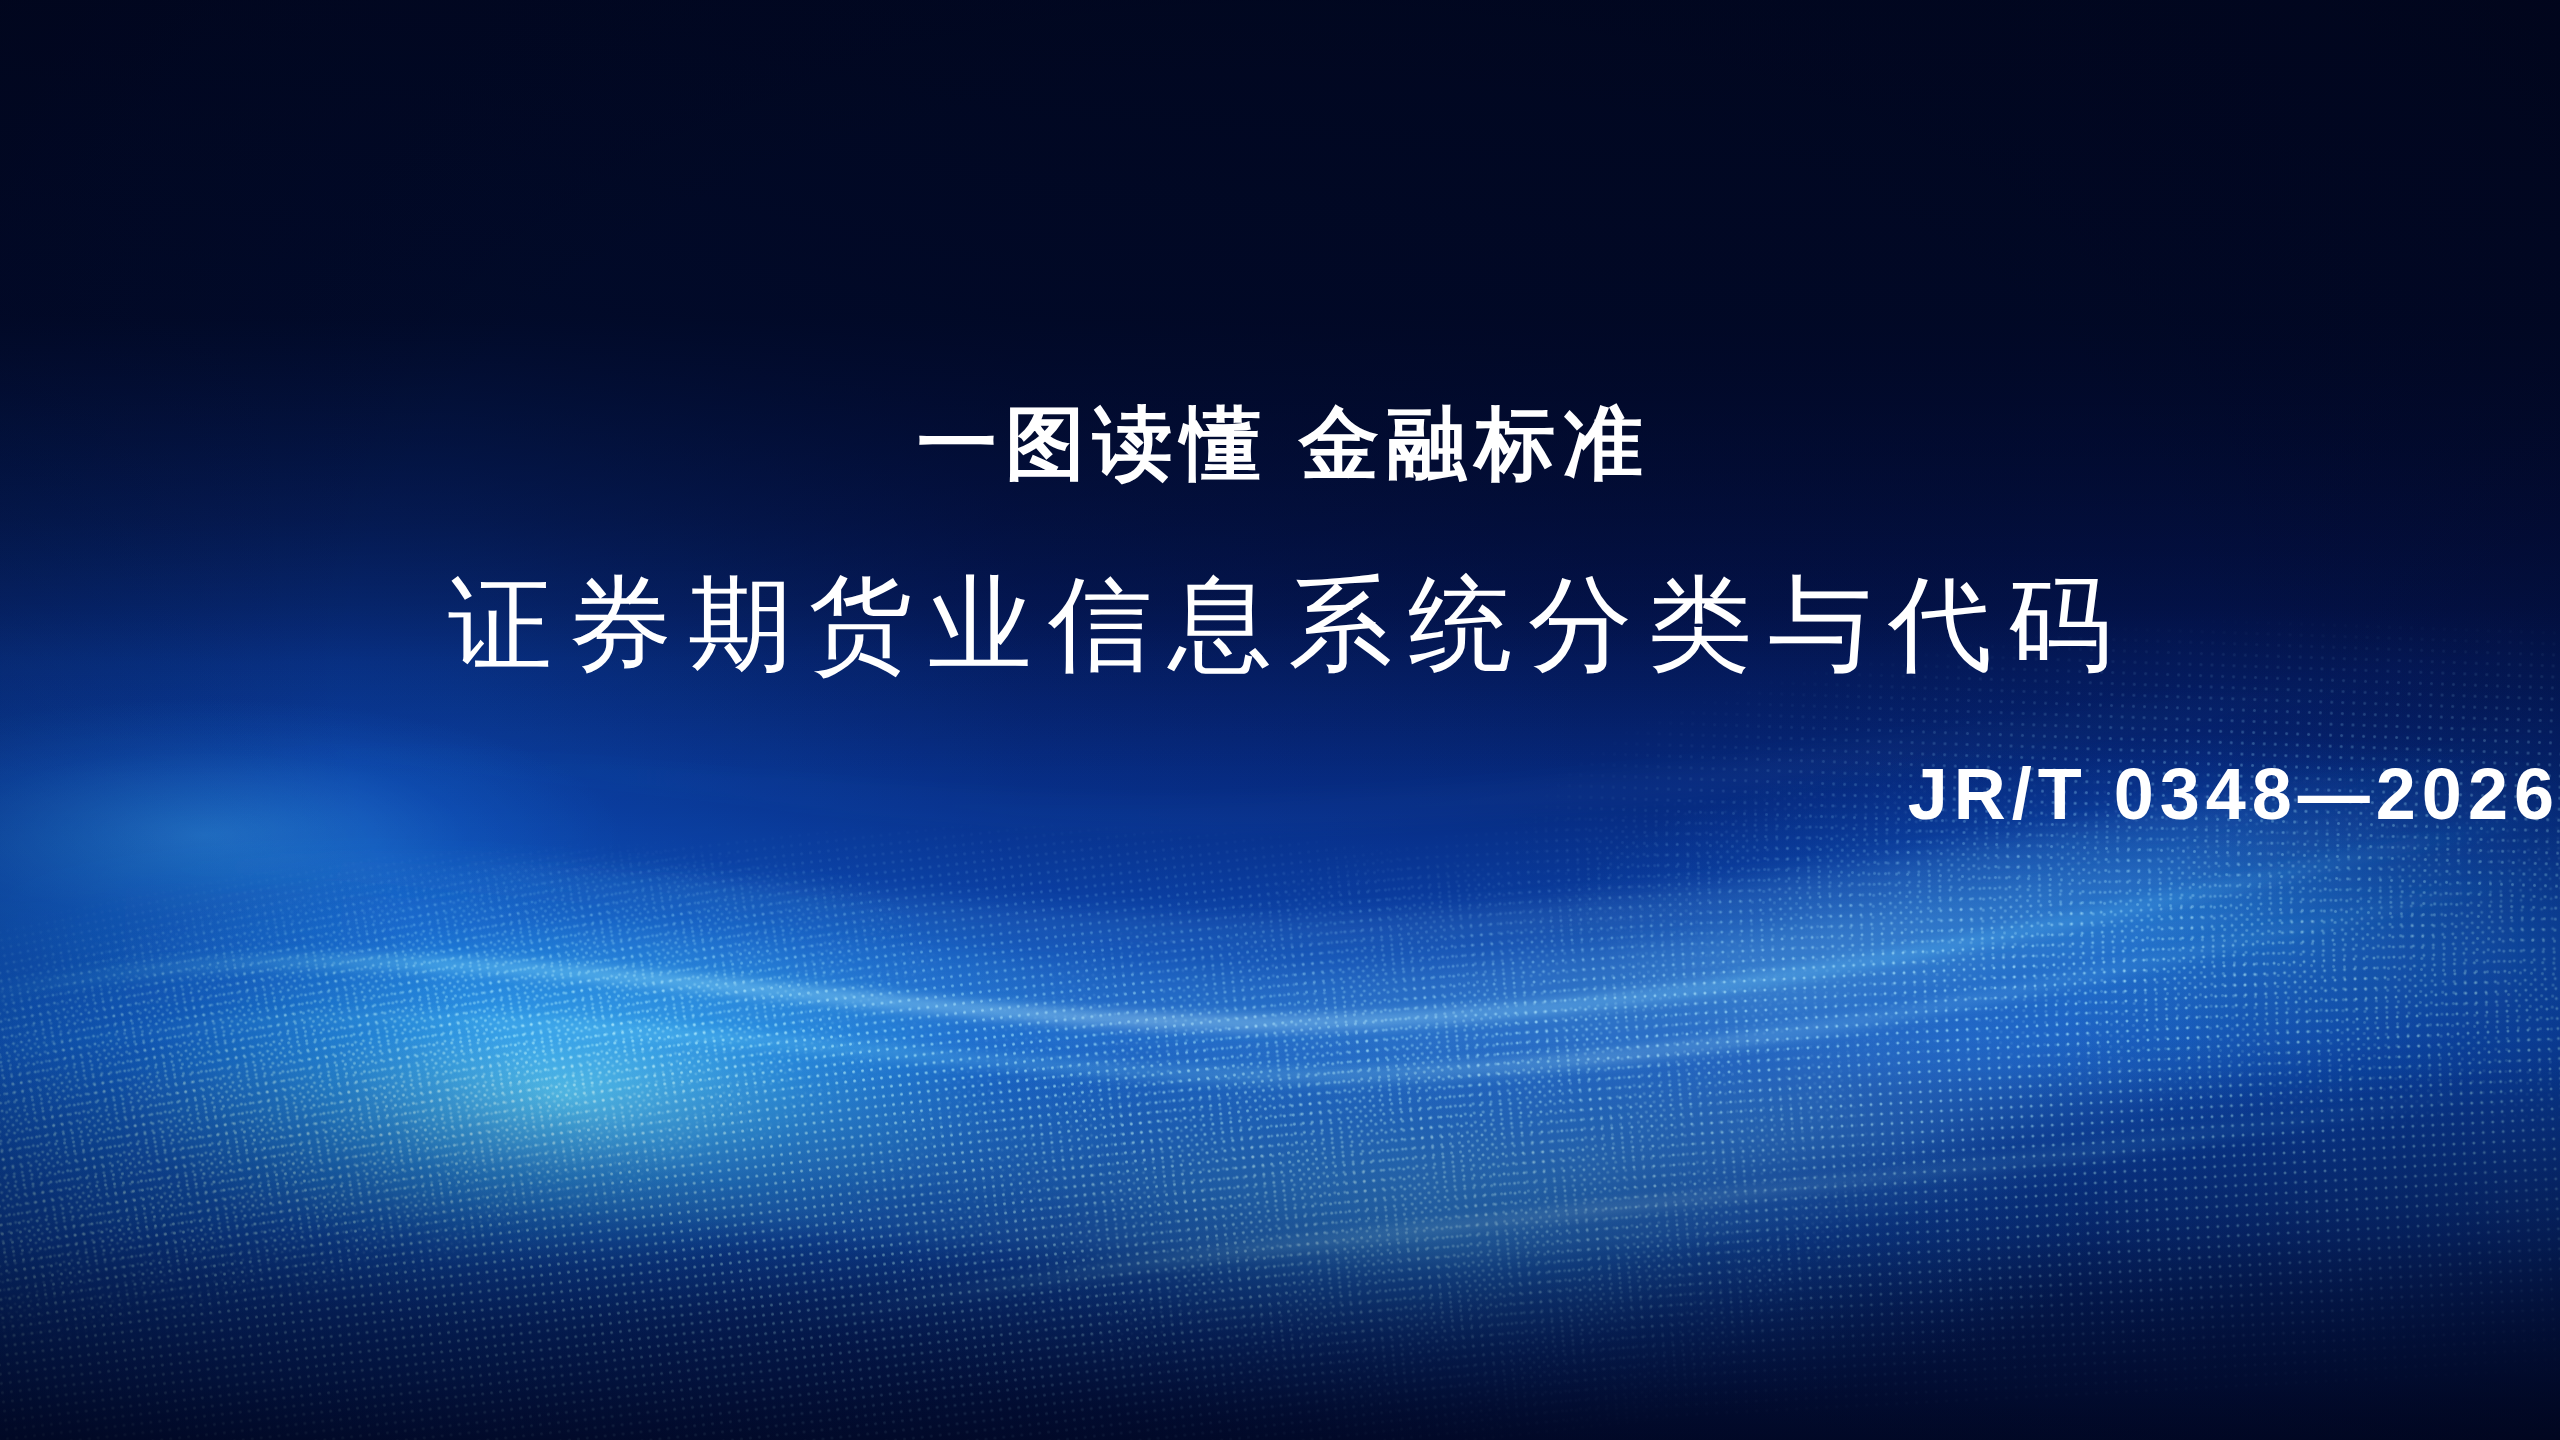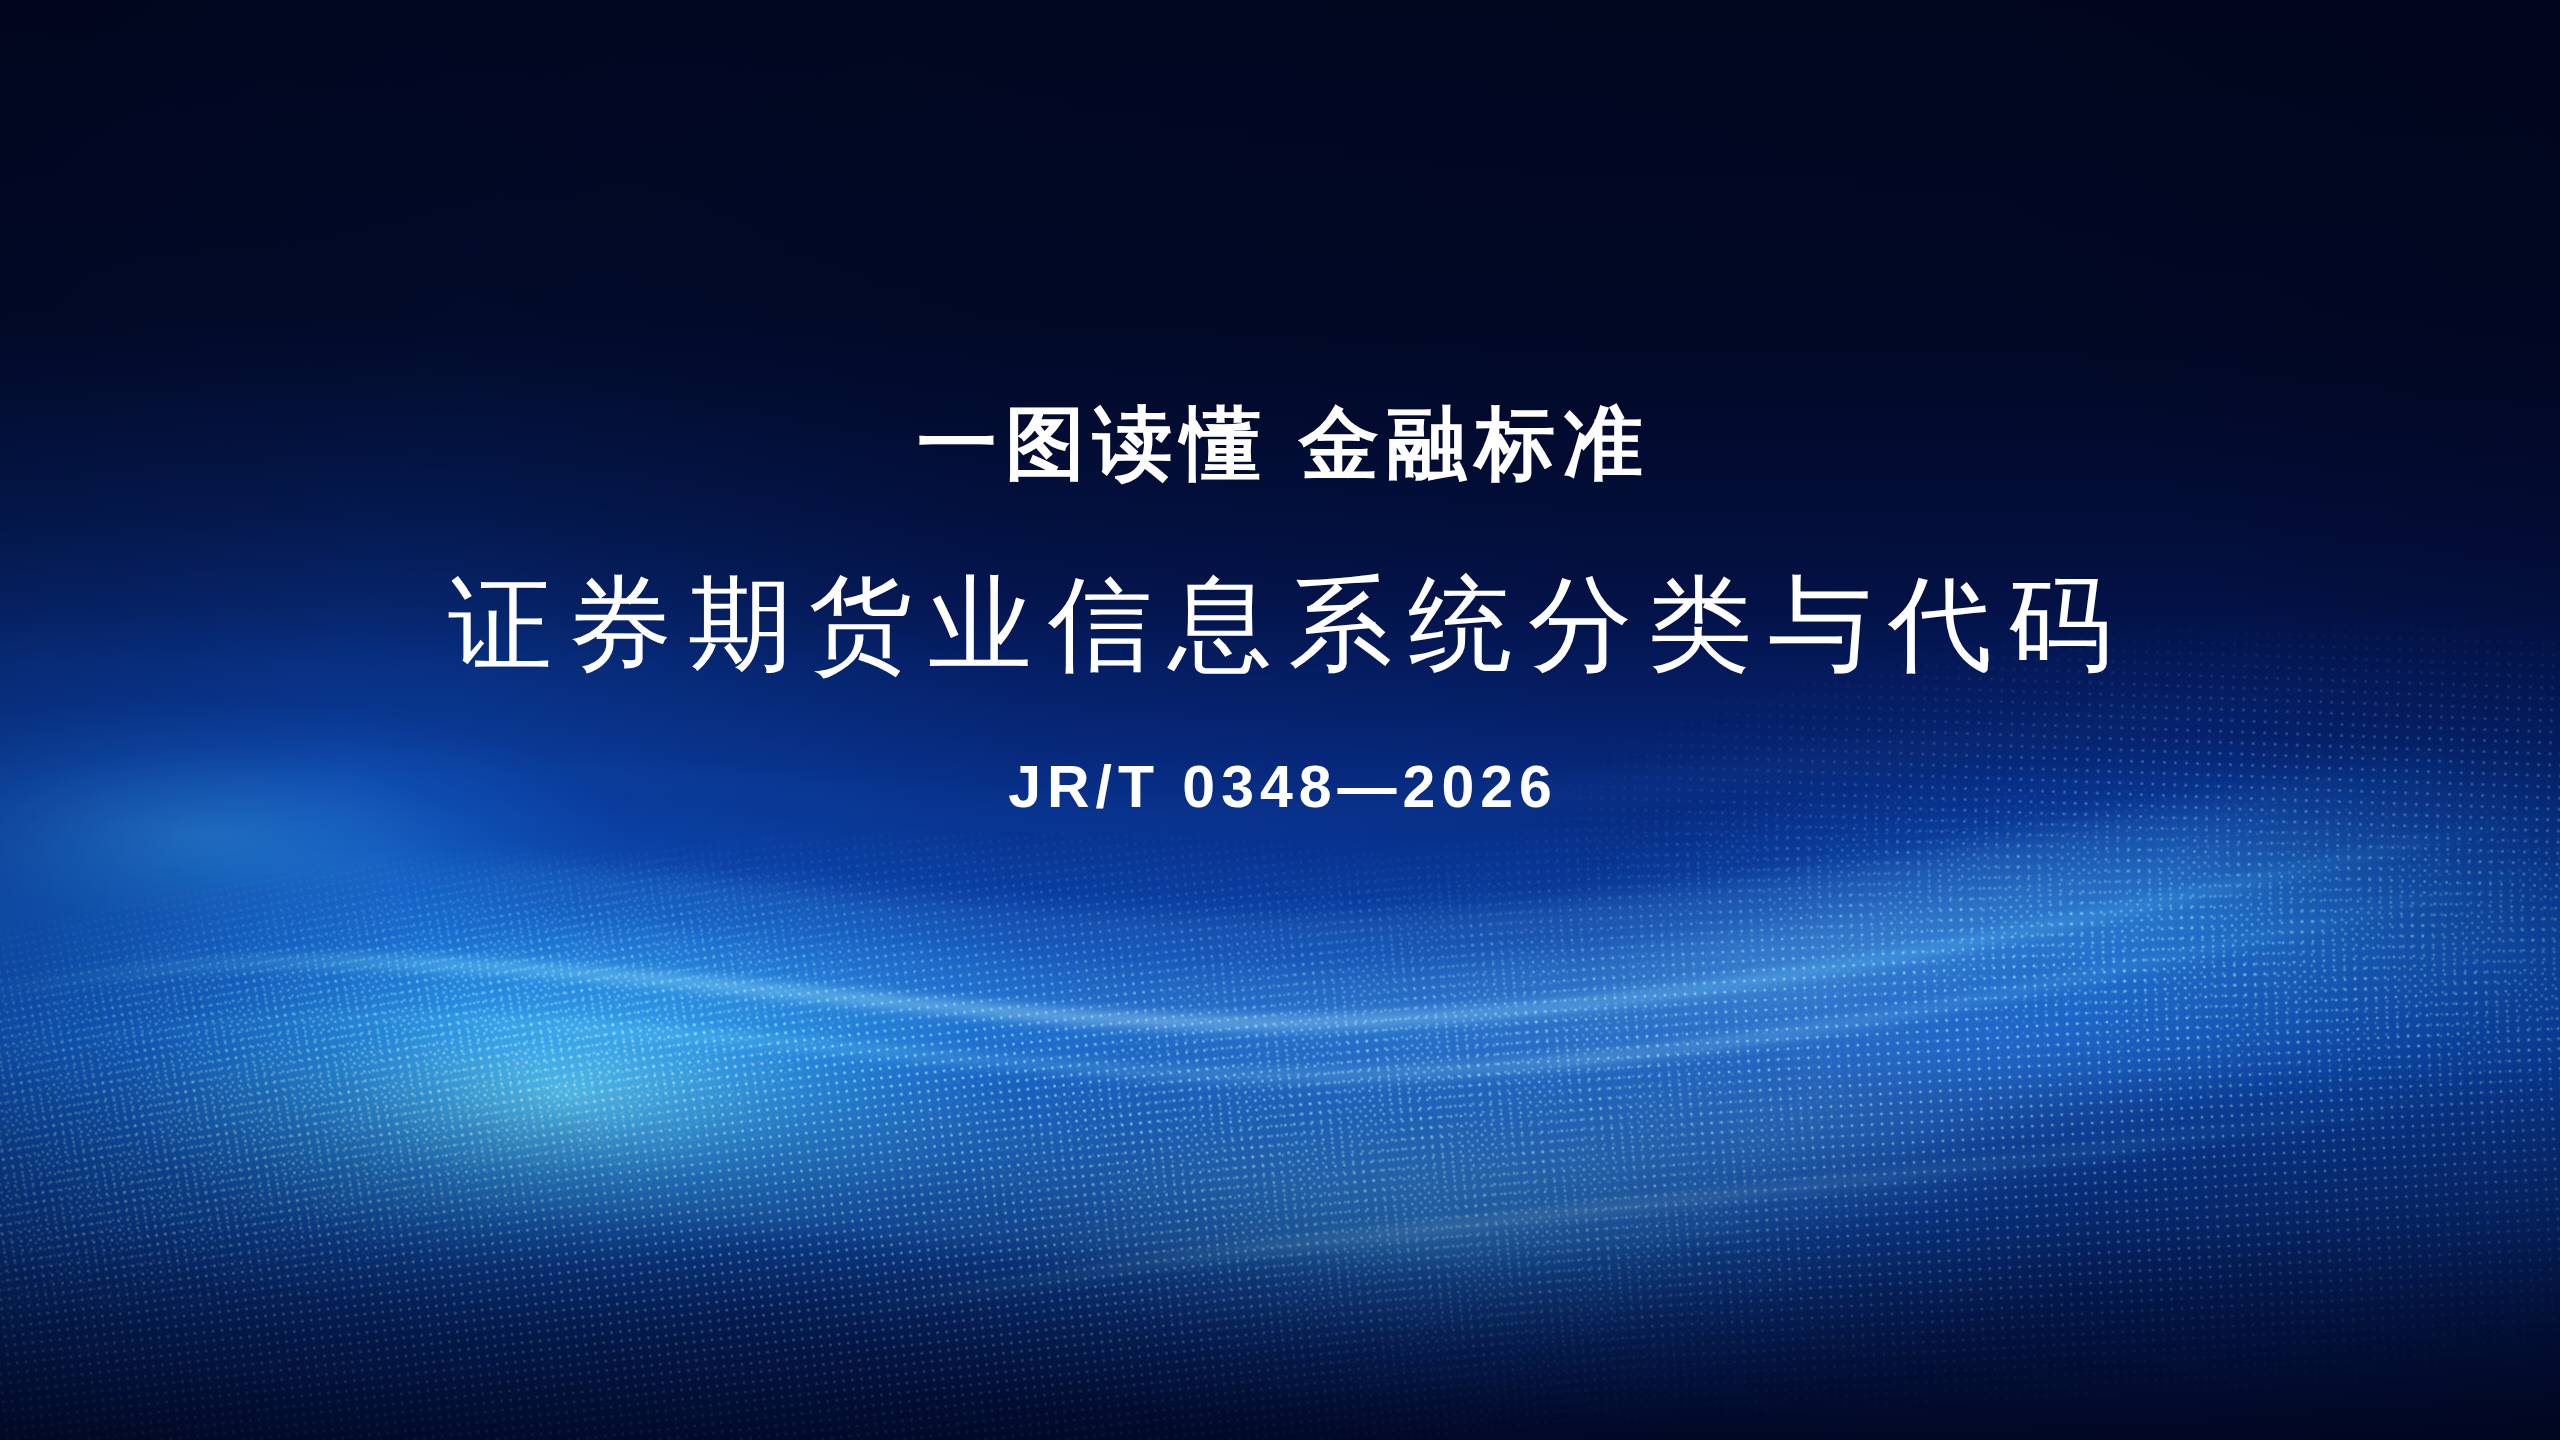--- a/index.html
+++ b/index.html
@@ -201,24 +201,25 @@
 
   #line-2 {
     font-size: 104px;
     font-weight: 400;
     letter-spacing: 16px;
     margin-bottom: 82px;
     text-indent: 16px;
   }
 
   #line-3 {
-    font-size: 59px;
+    font-size: 72px;
     font-weight: 700;
     letter-spacing: 6px;
     text-indent: 6px;
+    text-align: right;
   }
 </style>
 </head>
 <body>
 
 <div id="slide">
 
   <div class="bg-layer" id="bg-base"></div>
   <div class="bg-layer" id="bg-hwash"></div>
 

